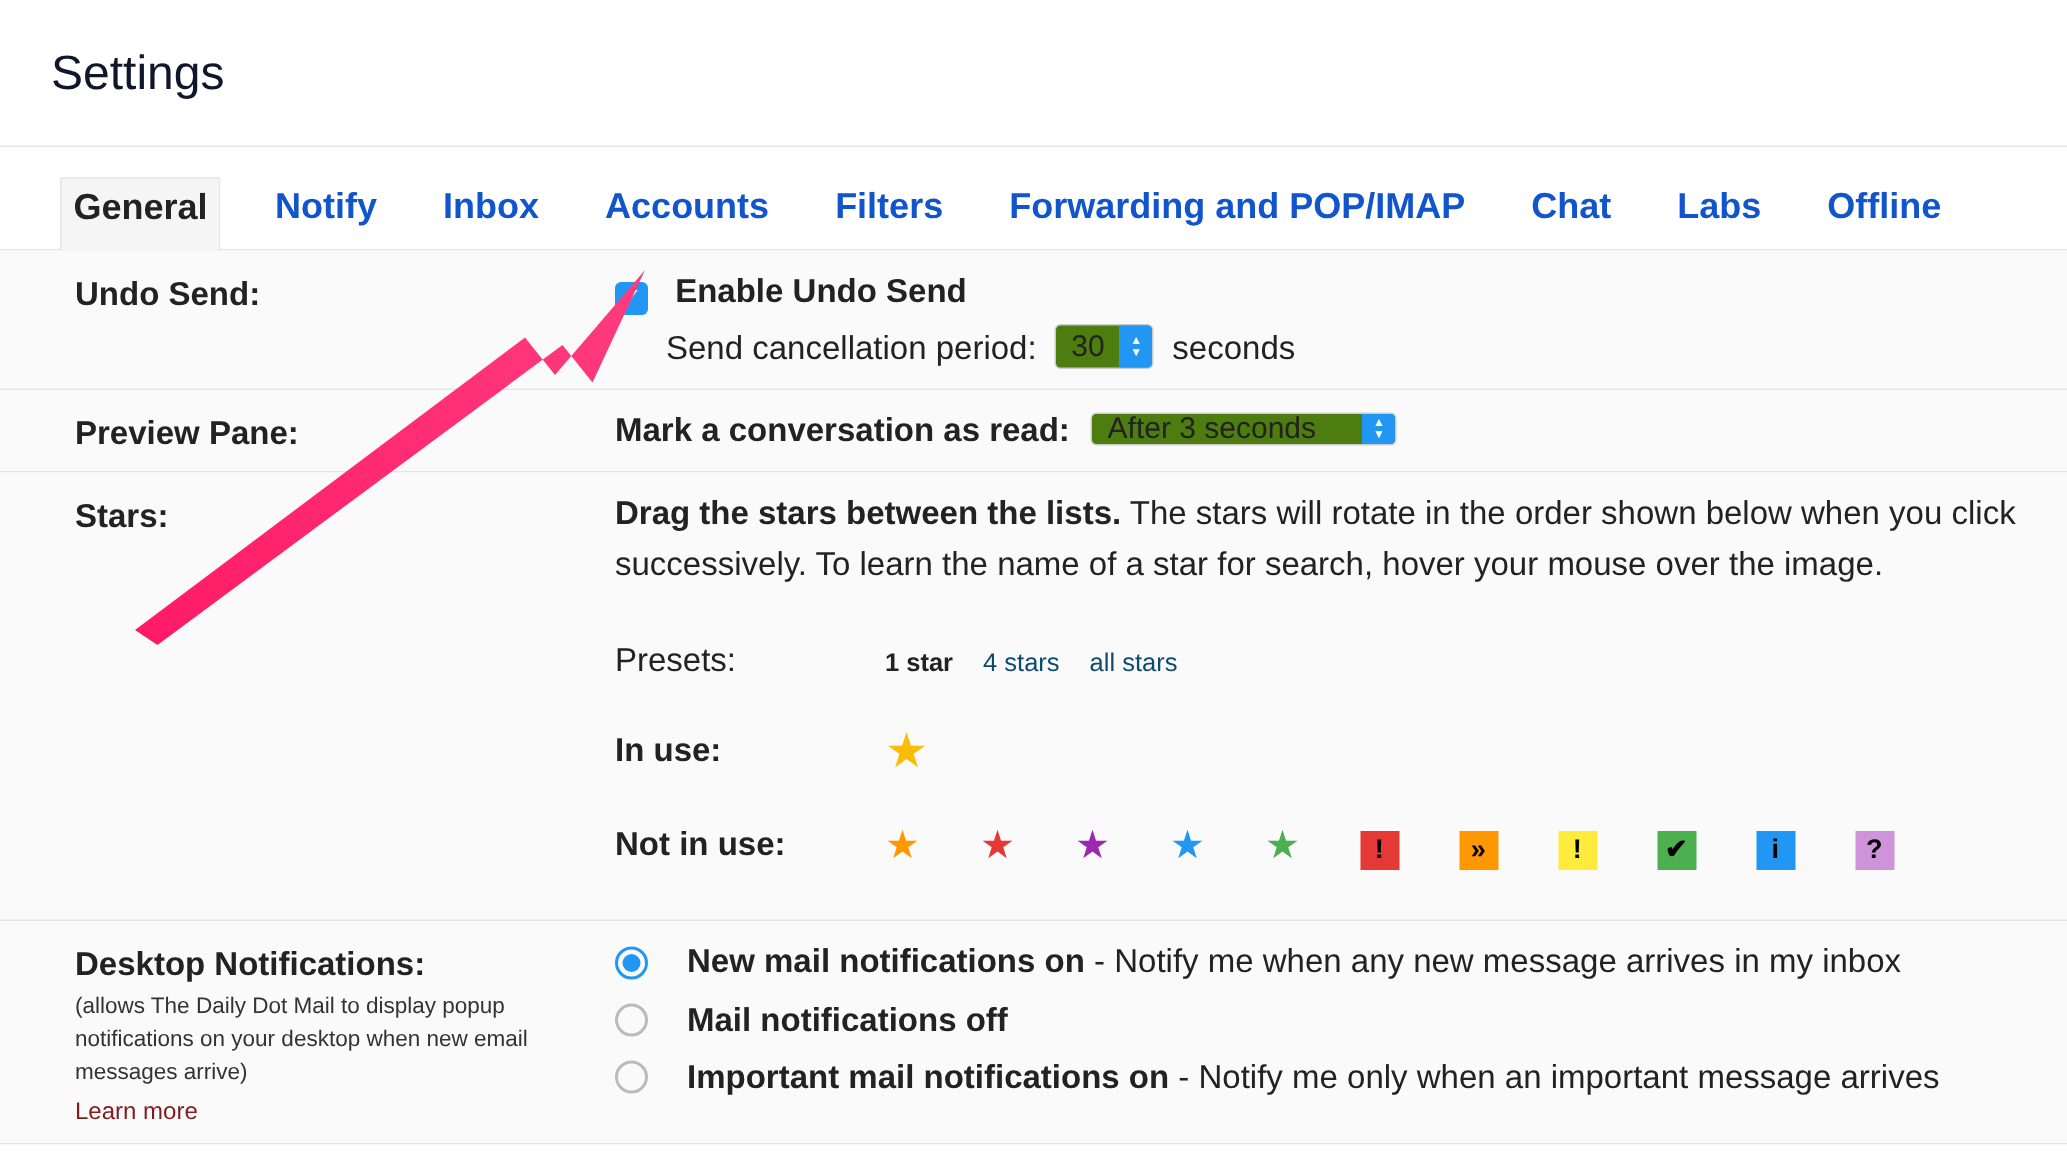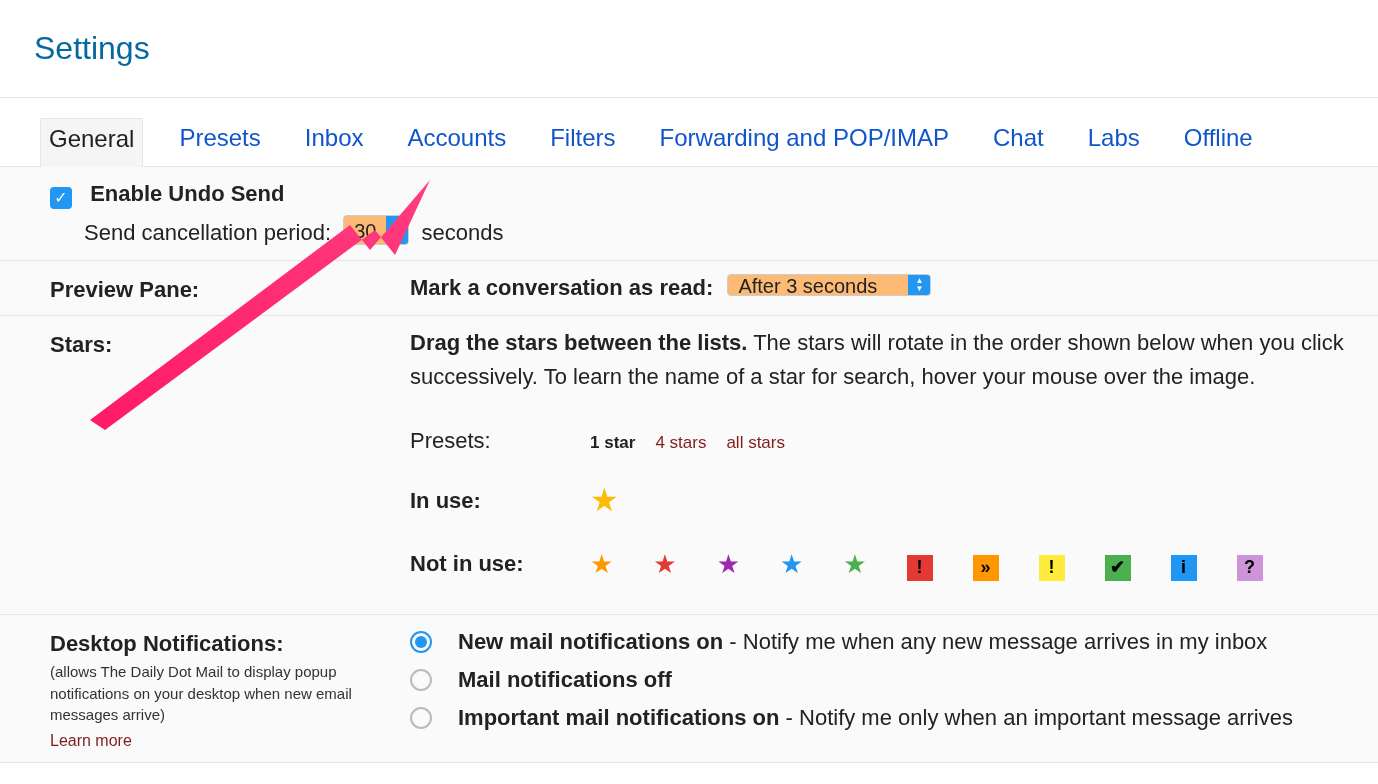--- a/index.html
+++ b/index.html
@@ -7,32 +7,32 @@
     margin: 0;
     font-family: Arial, Helvetica, sans-serif;
     background: #fff;
     color: #222;
     width: 1378px;
     overflow: hidden;
   }
   .page-header {
     padding: 30px 0 30px 34px;
     font-size: 32px;
-    color: #0369a1;
+    color: #0f172a;
     border-bottom: 1px solid #e5e5e5;
   }
   .settings-nav {
     display: flex;
     gap: 28px;
     padding: 20px 0 0 40px;
     border-bottom: 1px solid #e5e5e5;
   }
   .settings-nav .tab {
     font-size: 24px;
-    font-weight: normal;
+    font-weight: bold;
     color: #1155cc;
     padding: 6px 8px 14px 8px;
     cursor: pointer;
     white-space: nowrap;
   }
   .settings-nav .tab.active {
     color: #222;
     background: #f5f5f5;
     border: 1px solid #e5e5e5;
     border-bottom: none;
@@ -86,21 +86,21 @@
     vertical-align: -2px;
     margin-right: 12px;
   }
   .select {
     display: inline-flex;
     align-items: stretch;
     border: 1px solid #ccc;
     border-radius: 4px;
     height: 30px;
     vertical-align: 2px;
-    background: #fdba74;
+    background: #4d7c0f;
     overflow: hidden;
   }
   .select .sel-text {
     padding: 2px 10px 0 10px;
     font-size: 20px;
     display: flex;
     align-items: center;
   }
   .select .sel-arrows {
     width: 22px;
@@ -116,21 +116,21 @@
   .presets-line, .inuse-line, .notinuse-line {
     display: flex;
     align-items: center;
     margin-top: 18px;
   }
   .presets-line { margin-top: 30px; }
   .line-label {
     width: 180px;
     font-size: 22px;
   }
-  .link { color: #7f1d1d; text-decoration: none; cursor: pointer; }
+  .link { color: #0c4a6e; text-decoration: none; cursor: pointer; }
   .preset-item { margin-right: 20px; font-size: 17px; }
   .star {
     font-size: 26px;
     margin-right: 40px;
     display: inline-block;
   }
   .star-yellow { color: #fbbc05; font-size: 32px; }
   .sq {
     width: 26px;
     height: 26px;
@@ -173,33 +173,34 @@
     pointer-events: none;
   }
 </style>
 </head>
 <body>
 
 <div class="page-header">Settings</div>
 
 <div class="settings-nav" id="tabs-container">
     <div class="tab active">General</div>
-    <div class="tab">Presets</div>
+    <div class="tab">Notify</div>
     <div class="tab">Inbox</div>
     <div class="tab">Accounts</div>
     <div class="tab">Filters</div>
     <div class="tab">Forwarding and POP/IMAP</div>
     <div class="tab">Chat</div>
     <div class="tab">Labs</div>
     <div class="tab">Offline</div>
   </div>
 
 <div class="rows">
 
   <div class="row">
+    <div class="label-col">Undo Send:</div>
     <div class="content-col">
       <div>
         <span class="checkbox">✓</span>
         <span class="bold">Enable Undo Send</span>
       </div>
       <div style="padding-left:34px; margin-top:4px;">
         <span>Send cancellation period:</span>
         <span class="select" style="margin:0 6px;">
           <span class="sel-text">30</span>
           <span class="sel-arrows">▲<br>▼</span>

